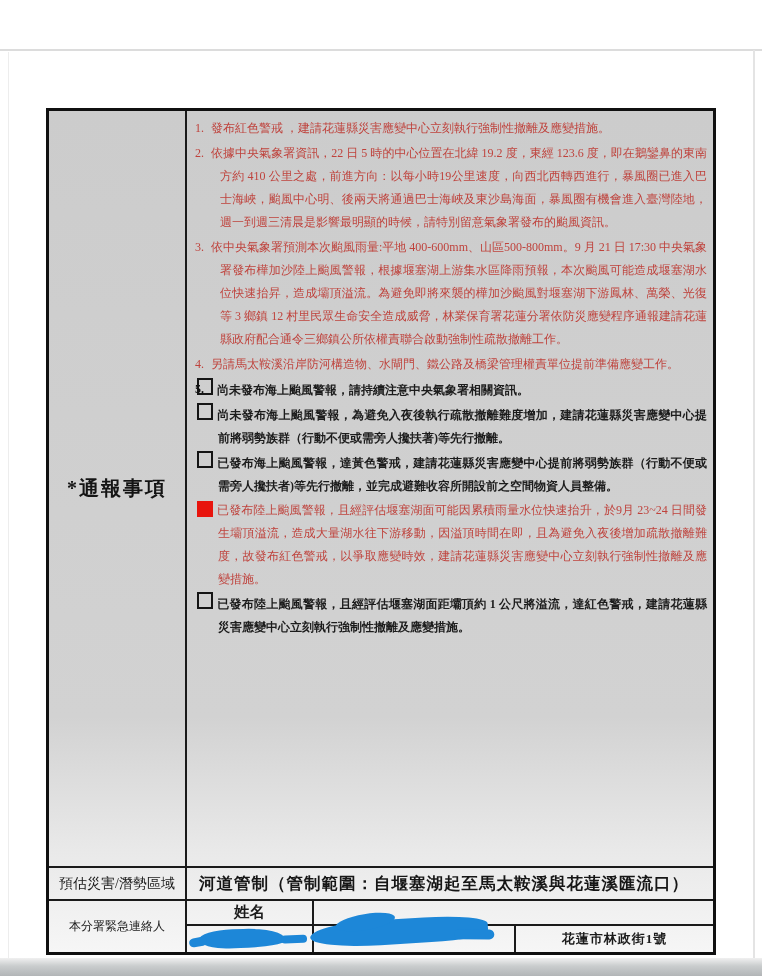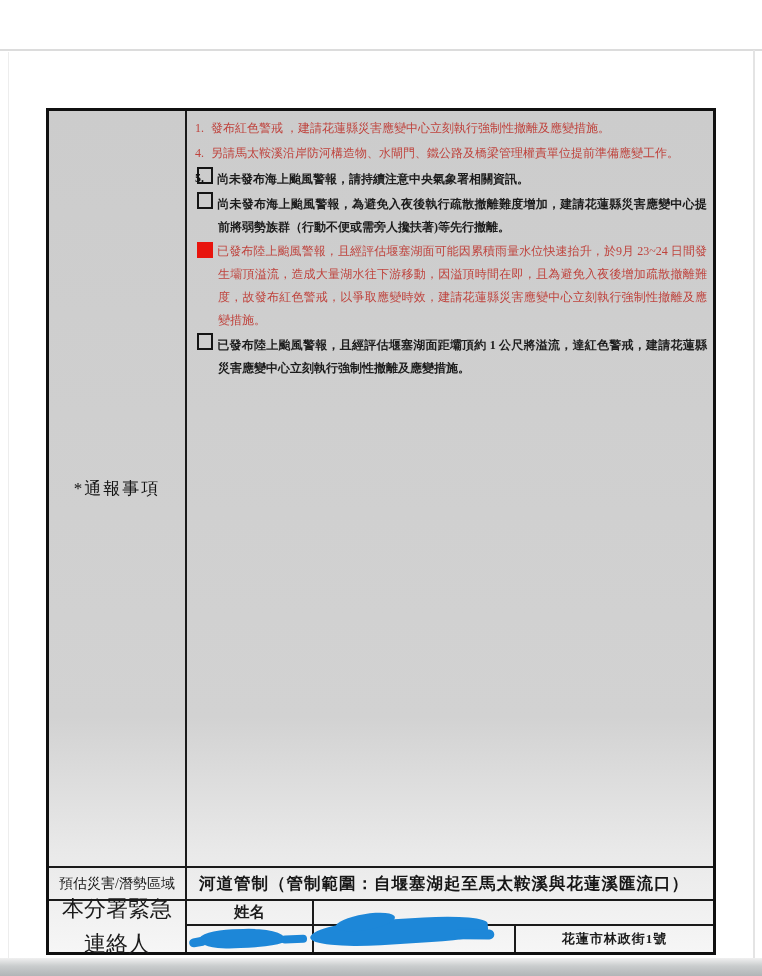--- a/index.html
+++ b/index.html
@@ -26,21 +26,21 @@
   }
   .row{display:flex;box-sizing:border-box;}
   .main-row{height:757px;border-bottom:2px solid #1a1a1a;}
   .hazard-row{height:33px;border-bottom:2px solid #1a1a1a;}
   .contact-row{height:51px;}
 
   .label-col{
     width:138px;flex:0 0 138px;border-right:2px solid #1a1a1a;box-sizing:border-box;
     display:flex;align-items:center;justify-content:center;text-align:center;
   }
-  .section-label{font-size:17px;font-weight:400;letter-spacing:2px;color:#141414;}
+  .section-label{font-size:20px;font-weight:700;letter-spacing:2px;color:#141414;}
 
   .content-cell{
     flex:1;padding:5px 6px 0 8px;box-sizing:border-box;
     font-size:12px;line-height:23px;overflow:hidden;
   }
   .nitem{padding-left:25px;text-indent:-25px;margin:1px 0 2px 0;text-align:justify;}
   .nitem .num{margin-right:7px;}
   .nitem.red, .nitem.red .num{color:#bf423c;}
   .item5{position:relative;padding-left:23px;margin-top:1px;}
   .item5 > .num{position:absolute;left:0;top:0;font-weight:700;color:#111;}
@@ -60,21 +60,21 @@
 
   .contact-grid{flex:1;display:flex;flex-direction:column;}
   .contact-sub{display:flex;box-sizing:border-box;}
   .contact-head{height:25px;border-bottom:2px solid #1a1a1a;}
   .contact-vals{flex:1;}
   .ccol{box-sizing:border-box;display:flex;align-items:center;justify-content:center;
     font-size:15.5px;font-weight:600;color:#1b1b1b;position:relative;}
   .col-name{width:127px;flex:0 0 127px;border-right:2px solid #1a1a1a;}
   .col-phone{width:202px;flex:0 0 202px;border-right:2px solid #1a1a1a;}
   .col-addr{flex:1;}
-  .contact-label{font-size:22px;line-height:1.55;padding:0 3px;}
+  .contact-label{font-size:12px;line-height:1.55;padding:0 3px;}
   .addr-text{font-size:13px;letter-spacing:1px;}
 
   
   .scribble{position:absolute;background:#1d87d8;}
   .scr-name{left:12px;top:3px;width:86px;height:19px;
     border-radius:45% 55% 60% 40%/55% 70% 35% 60%;transform:rotate(-2deg);}
   .scr-name::before{content:"";position:absolute;left:-10px;top:7px;width:18px;height:9px;
     background:#1d87d8;border-radius:5px;transform:rotate(-8deg);}
   .scr-name::after{content:"";position:absolute;right:-22px;top:8px;width:26px;height:8px;
     background:#1d87d8;border-radius:5px;}
@@ -94,26 +94,29 @@
   <div class="left-line"></div>
 
   <div class="form-table">
 
     <div class="row main-row">
       <div class="label-col">
         <span class="section-label">*通報事項</span>
       </div>
       <div class="content-cell">
         <div class="nitem red"><span class="num">1.</span><span>發布紅色警戒 ，建請花蓮縣災害應變中心立刻執行強制性撤離及應變措施。</span></div>
+        <div class="nitem red"><span class="num">2.</span><span>依據中央氣象署資訊，22 日 5 時的中心位置在北緯 19.2 度，東經 123.6 度，即在鵝鑾鼻的東南方約 410 公里之處，前進方向：以每小時19公里速度，向西北西轉西進行，暴風圈已進入巴士海峽，颱風中心明、後兩天將通過巴士海峽及東沙島海面，暴風圈有機會進入臺灣陸地，週一到週三清晨是影響最明顯的時候，請特別留意氣象署發布的颱風資訊。</span></div>
+        <div class="nitem red"><span class="num">3.</span><span>依中央氣象署預測本次颱風雨量:平地 400-600mm、山區500-800mm。9 月 21 日 17:30 中央氣象署發布樺加沙陸上颱風警報，根據堰塞湖上游集水區降雨預報，本次颱風可能造成堰塞湖水位快速抬昇，造成壩頂溢流。為避免即將來襲的樺加沙颱風對堰塞湖下游鳳林、萬榮、光復等 3 鄉鎮 12 村里民眾生命安全造成威脅，林業保育署花蓮分署依防災應變程序通報建請花蓮縣政府配合通令三鄉鎮公所依權責聯合啟動強制性疏散撤離工作。</span></div>
         <div class="nitem red"><span class="num">4.</span><span>另請馬太鞍溪沿岸防河構造物、水閘門、鐵公路及橋梁管理權責單位提前準備應變工作。</span></div>
         <div class="item5">
           <span class="num">5.</span>
           <div class="checklist">
             <div class="chk black"><span class="box"></span><span>尚未發布海上颱風警報，請持續注意中央氣象署相關資訊。</span></div>
             <div class="chk black"><span class="box"></span><span>尚未發布海上颱風警報，為避免入夜後執行疏散撤離難度增加，建請花蓮縣災害應變中心提前將弱勢族群（行動不便或需旁人攙扶著)等先行撤離。</span></div>
+            <div class="chk black"><span class="box"></span><span>已發布海上颱風警報，達黃色警戒，建請花蓮縣災害應變中心提前將弱勢族群（行動不便或需旁人攙扶者)等先行撤離，並完成避難收容所開設前之空間物資人員整備。</span></div>
             <div class="chk red"><span class="box filled"></span><span>已發布陸上颱風警報，且經評估堰塞湖面可能因累積雨量水位快速抬升，於9月 23~24 日間發生壩頂溢流，造成大量湖水往下游移動，因溢頂時間在即，且為避免入夜後增加疏散撤離難度，故發布紅色警戒，以爭取應變時效，建請花蓮縣災害應變中心立刻執行強制性撤離及應變措施。</span></div>
             <div class="chk black"><span class="box"></span><span>已發布陸上颱風警報，且經評估堰塞湖面距壩頂約 1 公尺將溢流，達紅色警戒，建請花蓮縣災害應變中心立刻執行強制性撤離及應變措施。</span></div>
           </div>
         </div>
       </div>
     </div>
 
     <div class="row hazard-row">
       <div class="label-col">
         <span>預估災害/潛勢區域</span>

